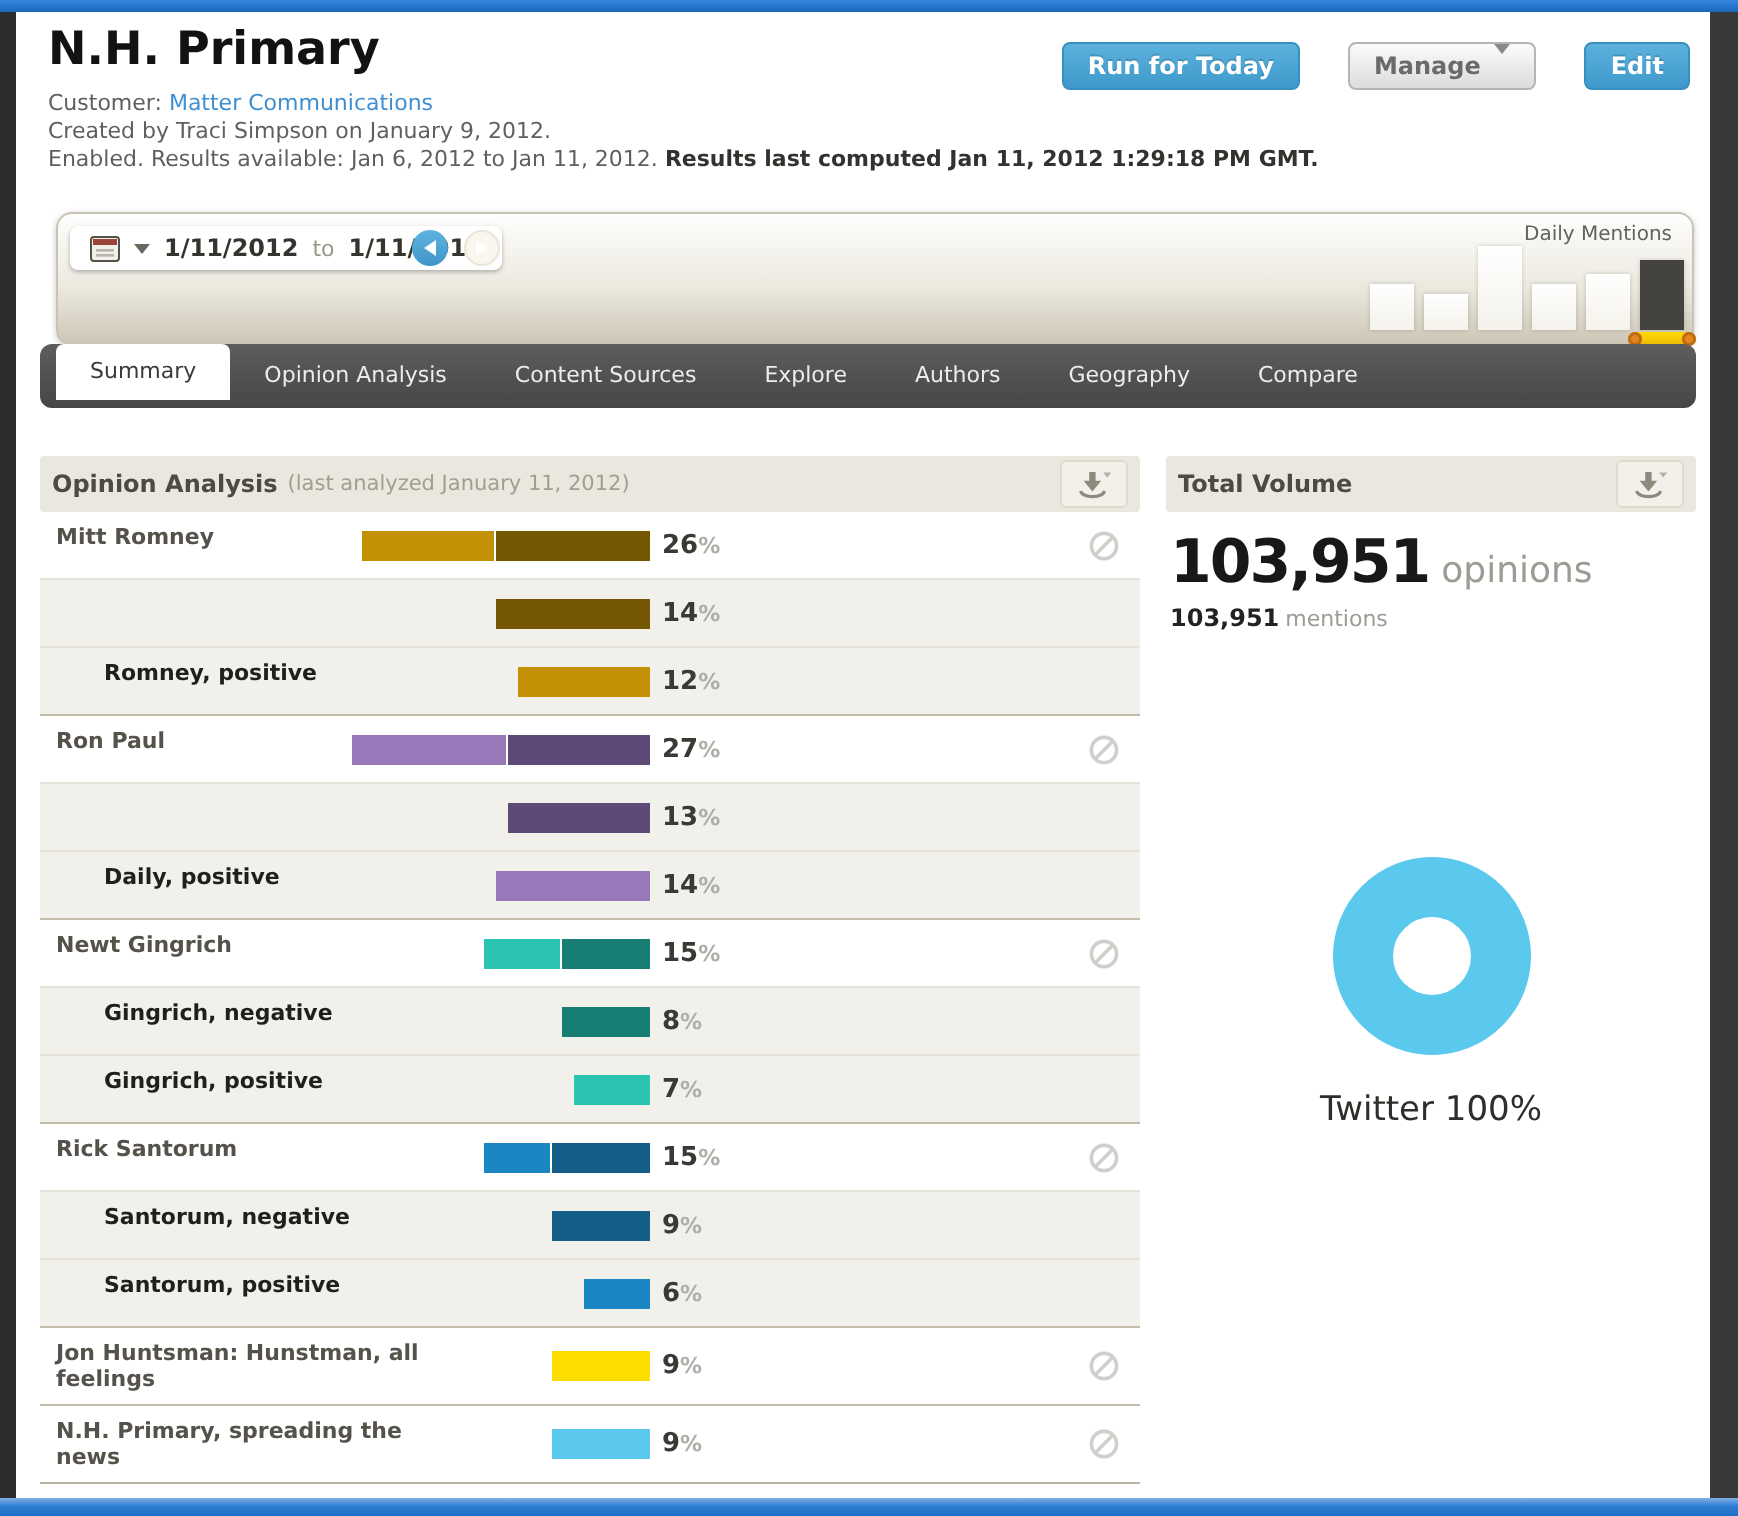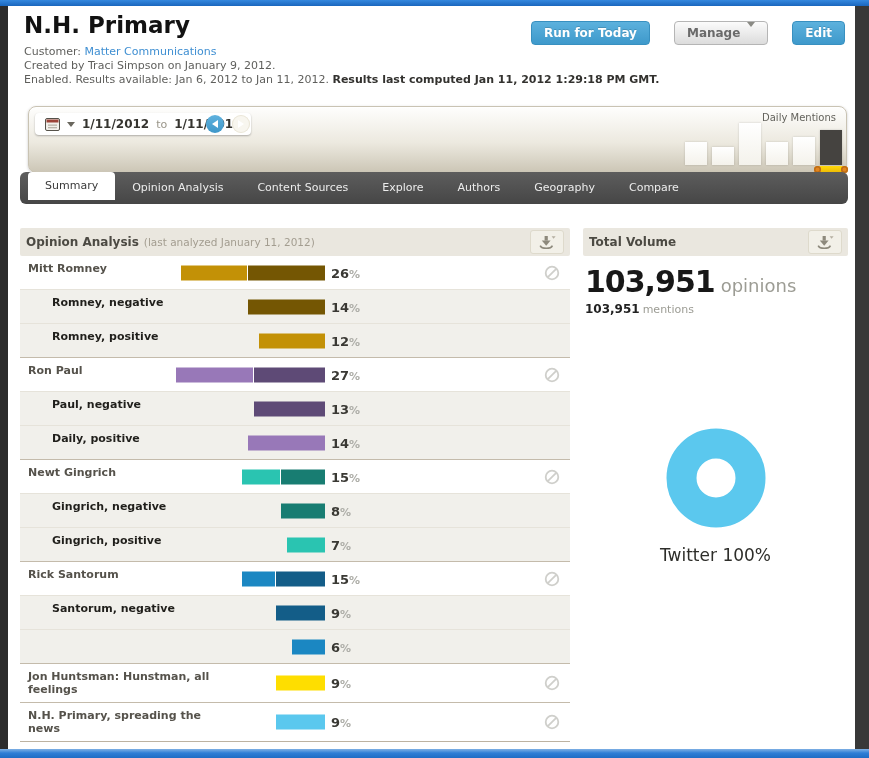--- a/index.html
+++ b/index.html
@@ -188,21 +188,20 @@
               <span class="o-seg" style="width: 66px; background: rgb(195, 145, 6);"></span>
               <span class="o-seg" style="width: 77px; background: rgb(116, 86, 3);"></span>
             </div>
             <div class="o-pct"><span>26</span><span class="sym">%</span></div>
             <div class="o-ban"><svg width="16" height="16" viewBox="0 0 16 16">
                 <circle cx="8" cy="8" r="6.3" fill="none" stroke="#cfcfcb" stroke-width="1.8"></circle>
                 <line x1="3.8" y1="12.2" x2="12.2" y2="3.8" stroke="#cfcfcb" stroke-width="1.8"></line>
               </svg></div>
           </div>
           <div class="o-row child">
-            <div class="o-label">Romney, negative</div>
             <div class="o-bars">
               <span class="o-seg" style="width: 77px; background: rgb(116, 86, 3);"></span>
             </div>
             <div class="o-pct"><span>14</span><span class="sym">%</span></div>
           </div>
           <div class="o-row child">
             <div class="o-label">Romney, positive</div>
             <div class="o-bars">
               <span class="o-seg" style="width: 66px; background: rgb(195, 145, 6);"></span>
             </div>
@@ -214,21 +213,20 @@
               <span class="o-seg" style="width: 77px; background: rgb(152, 120, 184);"></span>
               <span class="o-seg" style="width: 71.5px; background: rgb(94, 74, 118);"></span>
             </div>
             <div class="o-pct"><span>27</span><span class="sym">%</span></div>
             <div class="o-ban"><svg width="16" height="16" viewBox="0 0 16 16">
                 <circle cx="8" cy="8" r="6.3" fill="none" stroke="#cfcfcb" stroke-width="1.8"></circle>
                 <line x1="3.8" y1="12.2" x2="12.2" y2="3.8" stroke="#cfcfcb" stroke-width="1.8"></line>
               </svg></div>
           </div>
           <div class="o-row child">
-            <div class="o-label">Paul, negative</div>
             <div class="o-bars">
               <span class="o-seg" style="width: 71.5px; background: rgb(94, 74, 118);"></span>
             </div>
             <div class="o-pct"><span>13</span><span class="sym">%</span></div>
           </div>
           <div class="o-row child">
             <div class="o-label">Daily, positive</div>
             <div class="o-bars">
               <span class="o-seg" style="width: 77px; background: rgb(152, 120, 184);"></span>
             </div>
@@ -273,20 +271,21 @@
               </svg></div>
           </div>
           <div class="o-row child">
             <div class="o-label">Santorum, negative</div>
             <div class="o-bars">
               <span class="o-seg" style="width: 49.5px; background: rgb(19, 93, 136);"></span>
             </div>
             <div class="o-pct"><span>9</span><span class="sym">%</span></div>
           </div>
           <div class="o-row child">
+            <div class="o-label">Santorum, positive</div>
             <div class="o-bars">
               <span class="o-seg" style="width: 33px; background: rgb(27, 135, 194);"></span>
             </div>
             <div class="o-pct"><span>6</span><span class="sym">%</span></div>
           </div>
           <div class="o-row parent">
             <div class="o-label">Jon Huntsman: Hunstman, all feelings</div>
             <div class="o-bars">
               <span class="o-seg" style="width: 49.5px; background: rgb(254, 222, 0);"></span>
             </div>

